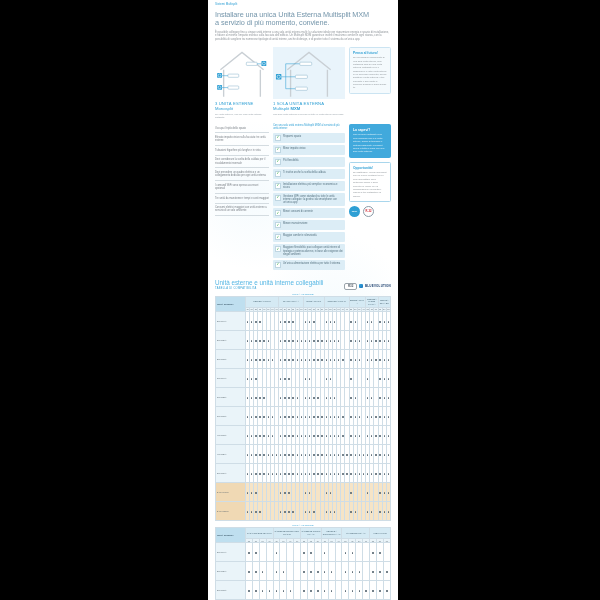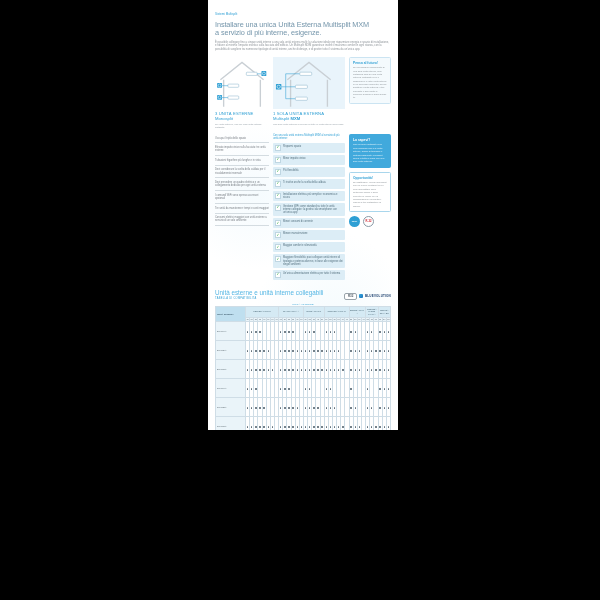--- a/index.html
+++ b/index.html
@@ -1,19 +1,19 @@
 <!DOCTYPE html>
 <html><head>
 <meta charset="utf-8">
 <style>
   html,body{margin:0;padding:0;background:#000;}
   .canvas{width:600px;height:600px;background:#000;position:relative;overflow:hidden;
           font-family:"Liberation Sans",sans-serif;}
-  .page{position:absolute;left:208px;top:0;width:190px;height:430px;background:#fff;
-        box-sizing:border-box;padding:12px 7px;overflow:hidden;}
+  .page{position:absolute;left:208px;top:0;width:190px;height:600px;background:#fff;
+        box-sizing:border-box;padding:2px 7px;overflow:hidden;}
   .wm{position:absolute;z-index:0;border-radius:50%;}
   .wm1{left:40px;top:230px;width:170px;height:240px;background:radial-gradient(closest-side,#F2FAFD,rgba(255,255,255,0));}
   .wm2{left:-30px;top:120px;width:150px;height:150px;background:radial-gradient(closest-side,#F5FBFE,rgba(255,255,255,0));}
   .content{position:relative;z-index:1;}
 
   .brand-small{font-size:3px;color:#2E9FD4;margin-bottom:5px;}
   .main-title{font-size:7.3px;line-height:1.15;color:#7596AB;letter-spacing:-0.1px;margin-bottom:3px;}
   .intro{font-size:2.7px;line-height:1.35;color:#8d9398;margin-bottom:5px;}
 
   .compare-row{display:flex;gap:4px;align-items:stretch;}
@@ -75,21 +75,21 @@
 
 <div class="canvas">
   <div class="page">
     <div class="wm wm1"></div>
     <div class="wm wm2"></div>
     <div class="content">
 
       <div class="brand-small">Sistemi Multisplit</div>
       <div class="main-title">
         <span>Installare una unica Unità Esterna Multisplit MXM</span><br>
-        <span>a servizio di più interne, esigenze.</span>
+        <span>a servizio di più momento, conviene.</span>
       </div>
       <div class="intro">È possibile collegare fino a cinque unità interne a una sola unità esterna multi: la soluzione ideale per risparmiare energia e spazio di installazione, e ridurre al minimo l'impatto estetico sulla facciata dell'edificio. Un Multisplit MXM garantisce inoltre il massimo comfort in ogni stanza, con la possibilità di scegliere tra numerose tipologie di unità interne, anche di design, e di gestire tutto il sistema da un'unica app.</div>
 
       <div class="compare-row">
         <div class="house-col1">
           <div class="house-panel">
             <svg class="house-svg" viewBox="0 0 100 96">
               <path d="M10 42 L50 10 L90 42" fill="none" stroke="#C9CFD4" stroke-width="2.5"></path>
               <path d="M16 42 V92 M84 42 V92" fill="none" stroke="#C9CFD4" stroke-width="2.5"></path>
               <rect x="58" y="28" width="20" height="6" rx="1.5" fill="#fff" stroke="#8FB6CC" stroke-width="1"></rect>

